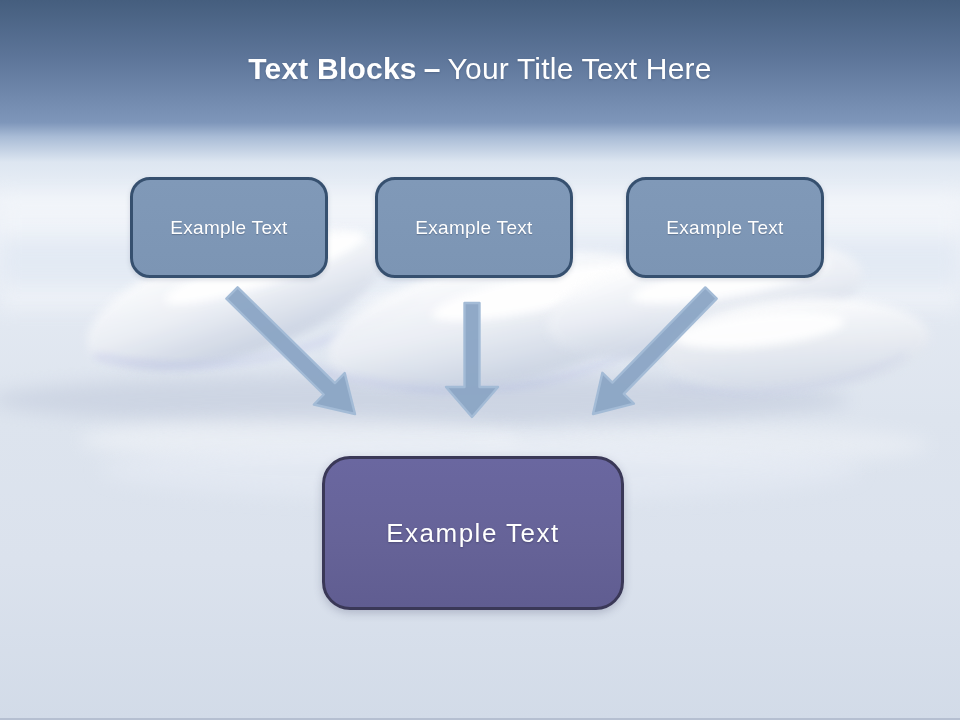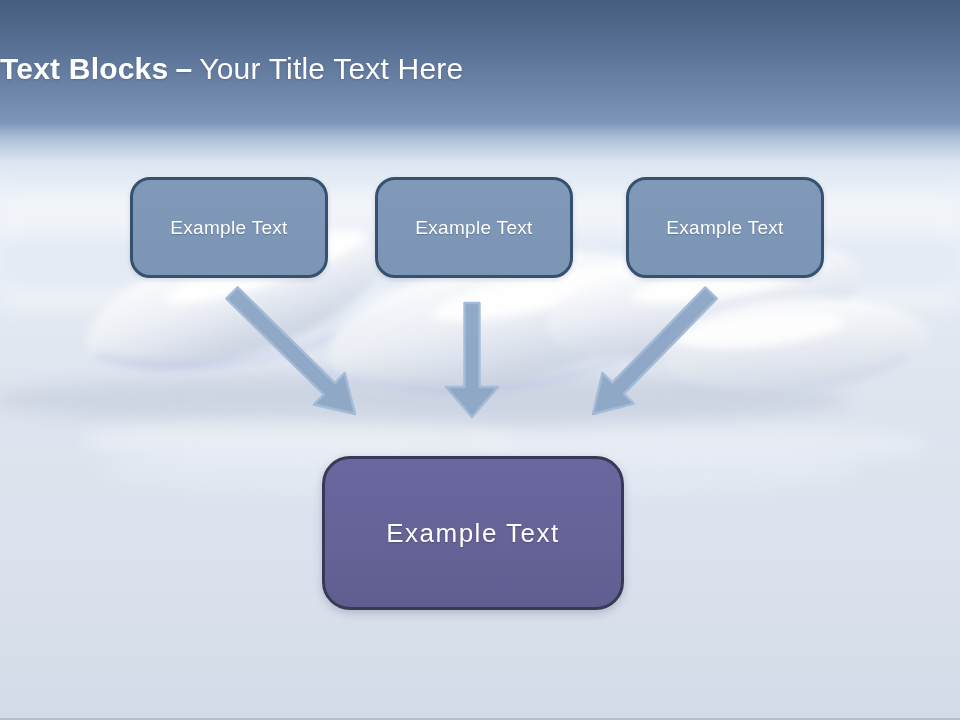--- a/index.html
+++ b/index.html
@@ -23,21 +23,21 @@
       #d2dbe8 100%);
   }
   .slide::after{
     content:"";position:absolute;left:0;bottom:0;width:100%;height:2px;
     background:#b5bfd1;
   }
   .bg-art{position:absolute;left:0;top:0;pointer-events:none;}
 
   .title-wrap{
     position:absolute;left:0;top:52px;width:100%;
-    text-align:left;
+    text-align:center;
   }
   .title{
     margin:0;
     color:var(--title-color,#ffffff);
     font-size:30px;font-weight:400;letter-spacing:0.2px;
     text-shadow:0 1px 2px rgba(30,45,70,0.25);
   }
   .title .b{font-weight:700;}
   .title .sep{font-weight:700;margin:0 7px;}
 

